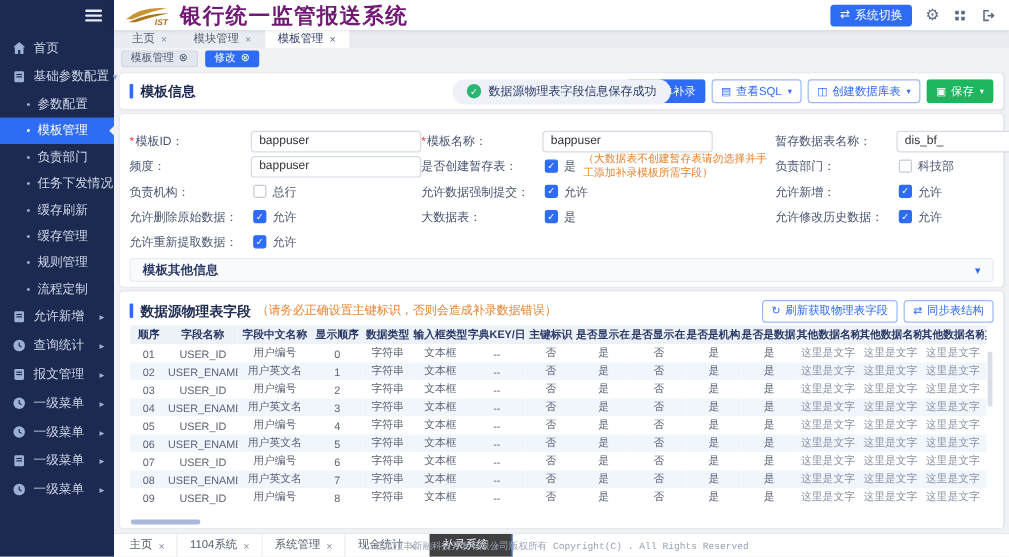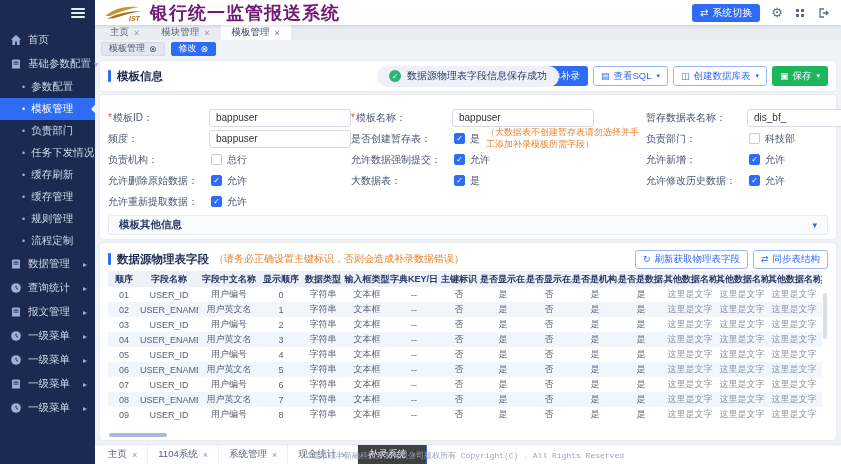--- a/index.html
+++ b/index.html
@@ -163,21 +163,21 @@
           <span>流程定制</span>
         </div>
         <div class="m-item">
           <span class="mi-icon">
             <svg viewBox="0 0 12 12">
               <rect x="2" y="1.4" width="8" height="9.2" rx="1.2" fill="currentColor"></rect>
               <rect x="3.6" y="3.6" width="4.8" height="1" fill="#1c2a52"></rect>
               <rect x="3.6" y="5.6" width="4.8" height="1" fill="#1c2a52"></rect>
             </svg>
           </span>
-          <span>数据管理</span>
+          <span>允许新增</span>
           <span class="m-caret">▸</span>
         </div>
         <div class="m-item">
           <span class="mi-icon">
             <svg viewBox="0 0 12 12">
               <circle cx="6" cy="6" r="4.8" fill="currentColor"></circle>
               <path d="M6 3.4V6l1.9 1.3" stroke="#1c2a52" stroke-width="1" fill="none"></path>
             </svg>
           </span>
           <span>查询统计</span>

